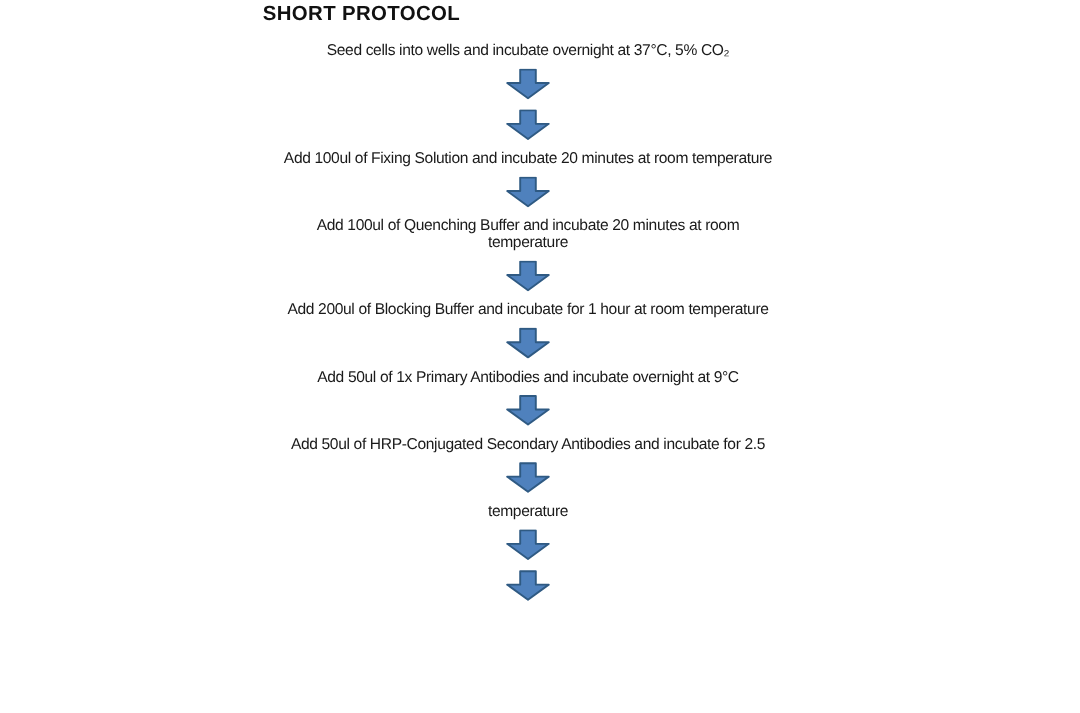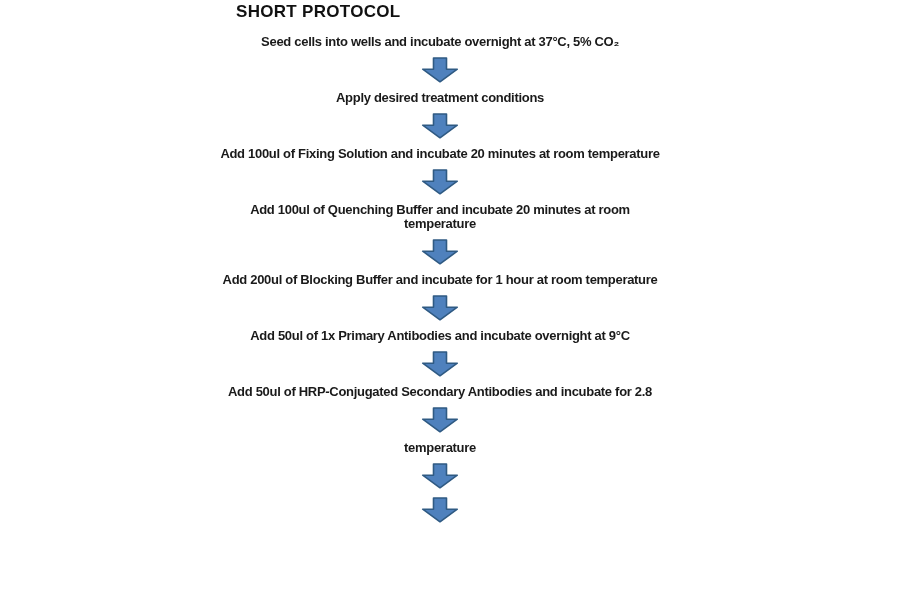--- a/index.html
+++ b/index.html
@@ -11,21 +11,21 @@
     position: relative;
     width: 900px;
     height: 594px;
     background: #ffffff;
     overflow: hidden;
     font-family: "Liberation Sans", "DejaVu Sans", sans-serif;
     color: #1a1a1a;
   }
   .title {
     position: absolute;
-    left: 236px;
+    left: 219px;
     top: 2px;
     font-size: 17px;
     font-weight: bold;
     letter-spacing: 0.3px;
     color: #111111;
     white-space: nowrap;
   }
   .flow {
     position: absolute;
     left: 0;
@@ -37,21 +37,21 @@
   }
   .step {
     margin-bottom: 8px;
     text-align: center;
   }
   .step:first-child {
     margin-top: 35px;
   }
   .step .line {
     font-size: 13px;
-    font-weight: bold;
+    font-weight: normal;
     line-height: 14px;
     letter-spacing: -0.3px;
     white-space: nowrap;
     color: #1a1a1a;
   }
   .arrow {
     margin-bottom: 8px;
     width: 38px;
     height: 26px;
     line-height: 0;
@@ -77,23 +77,20 @@
     <div class="step">
       <div class="line">Seed cells into wells and incubate overnight at 37°C, 5% CO₂</div>
     </div>
 
     <div class="arrow">
       <svg width="38" height="26" viewBox="0 0 38 26">
         <path d="M12.5 1 H25.5 V12.2 H36.3 L19 24.8 L1.7 12.2 H12.5 Z" fill="#4F81BD"></path>
       </svg>
     </div>
 
-    <div class="step">
-      <div class="line">Apply desired treatment conditions</div>
-    </div>
 
     <div class="arrow">
       <svg width="38" height="26" viewBox="0 0 38 26">
         <path d="M12.5 1 H25.5 V12.2 H36.3 L19 24.8 L1.7 12.2 H12.5 Z" fill="#4F81BD"></path>
       </svg>
     </div>
 
     <div class="step">
       <div class="line">Add 100ul of Fixing Solution and incubate 20 minutes at room temperature</div>
     </div>
@@ -129,21 +126,21 @@
       <div class="line">Add 50ul of 1x Primary Antibodies and incubate overnight at 9°C</div>
     </div>
 
     <div class="arrow">
       <svg width="38" height="26" viewBox="0 0 38 26">
         <path d="M12.5 1 H25.5 V12.2 H36.3 L19 24.8 L1.7 12.2 H12.5 Z" fill="#4F81BD"></path>
       </svg>
     </div>
 
     <div class="step">
-      <div class="line">Add 50ul of HRP-Conjugated Secondary Antibodies and incubate for 2.8</div>
+      <div class="line">Add 50ul of HRP-Conjugated Secondary Antibodies and incubate for 2.5</div>
     </div>
 
     <div class="arrow">
       <svg width="38" height="26" viewBox="0 0 38 26">
         <path d="M12.5 1 H25.5 V12.2 H36.3 L19 24.8 L1.7 12.2 H12.5 Z" fill="#4F81BD"></path>
       </svg>
     </div>
 
     <div class="step">
       <div class="line">temperature</div>

